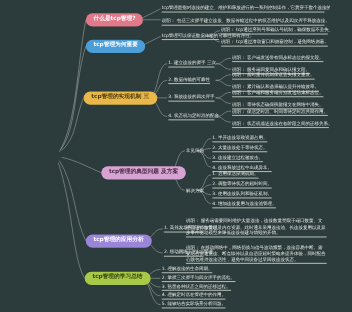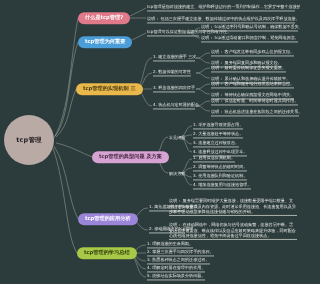--- a/index.html
+++ b/index.html
@@ -86,23 +86,20 @@
              M179 173 C 187 173, 185 177, 192 177 M179 173 C 187 173, 185 185, 192 185"></path>
 
     <path d="M128 219 C 140 219, 138 208, 148 208 M128 219 C 140 219, 138 230, 148 230"></path>
     <path d="M160 208 L168 208 M160 230 L168 230"></path>
 
     <path d="M127 253 C 138 253, 136 245, 146 245 M127 253 C 138 253, 136 253, 146 253
              M127 253 C 138 253, 136 261, 146 261 M127 253 C 138 253, 136 269, 146 269
              M127 253 C 138 253, 136 277, 146 277"></path>
   </svg>
 
-  <div class="root node">
-    <span>tcp管理</span>
-  </div>
 
   <div class="node branch b-pink" style="left:78px;top:18px;">
     <span>什么是tcp管理?</span>
   </div>
   <div class="leaf" style="left:147px;top:8px;max-width:148px;">tcp管理是指对连接的建立、维护和释放进行的一系列控制操作，它贯穿于整个连接的生命周期。</div>
   <div class="leaf" style="left:147px;top:20px;max-width:148px;">说明： 包括三次握手建立连接、数据传输过程中的状态维护以及四次挥手释放连接。</div>
 
   <div class="node branch b-blue" style="left:78px;top:42px;">
     <span>tcp管理为何重要</span>
   </div>

